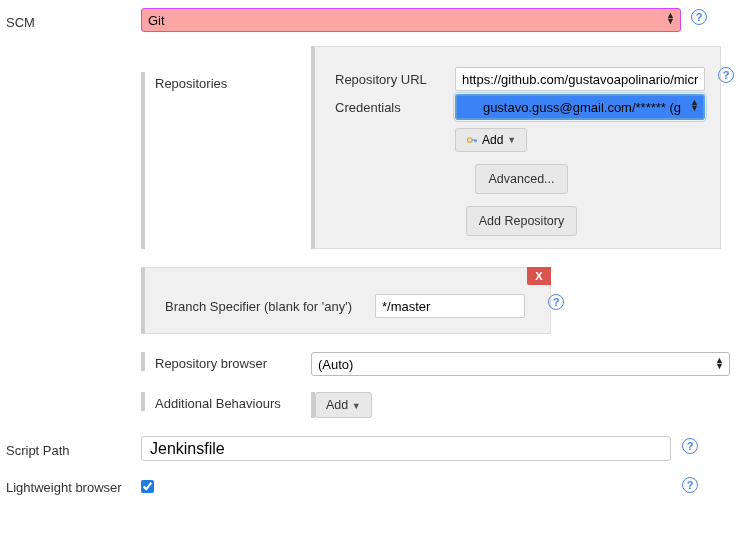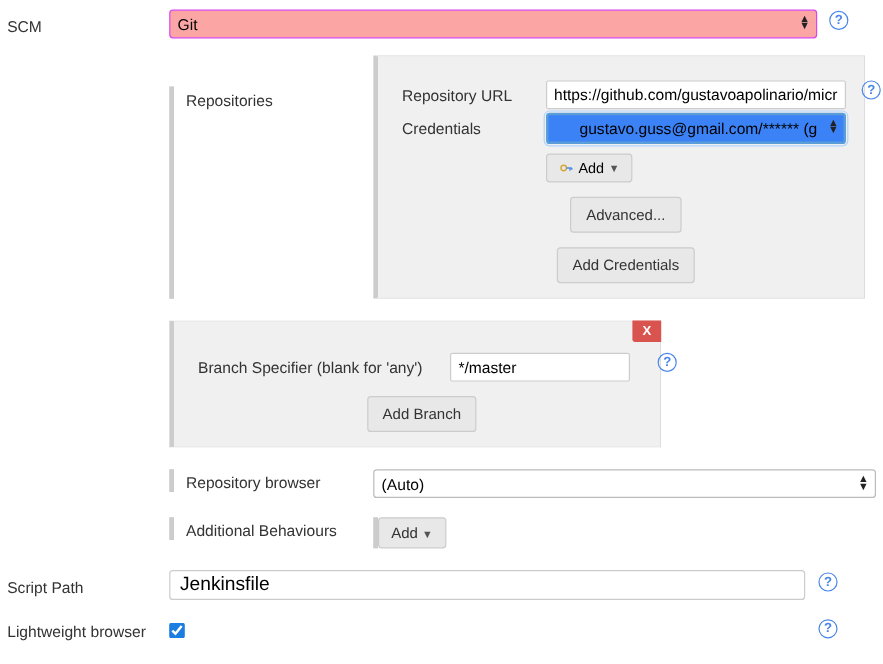--- a/index.html
+++ b/index.html
@@ -271,36 +271,33 @@
         <circle cx="5" cy="8" r="3" fill="none" stroke="#d4a838" stroke-width="1.6"></circle>
         <path d="M8 8 L14 8 M12 8 L12 11 M14 8 L14 10" stroke="#4a86e8" stroke-width="1.5" fill="none"></path>
       </svg>
       <span>Add</span>
       <span class="down-caret">▼</span>
     </button>
     <div class="btn-row">
       <button class="btn">Advanced...</button>
     </div>
     <div class="btn-row">
-      <button class="btn">Add Credentials</button>
+      <button class="btn">Add Repository</button>
     </div>
   </div>
 </div>
 
 <div class="sub-section">
   <div class="panel" style="padding-top:26px;">
     <div class="close-x">X</div>
     <div class="panel-row">
       <div class="panel-label" style="width:210px;">Branch Specifier (blank for 'any')</div>
       <input class="text-input" type="text" style="max-width: 150px;" value="*/master">
       <div class="help-icon help-right-panel">?</div>
     </div>
-    <div class="btn-row">
-      <button class="btn">Add Branch</button>
-    </div>
   </div>
 </div>
 
 <div class="sub-simple">
   <div style="display:flex; width:170px;">
     <div class="bar-only"></div>
     <div class="sub-lbl">Repository browser</div>
   </div>
   <div class="select-wide-wrap">
     <select class="select-wide">

